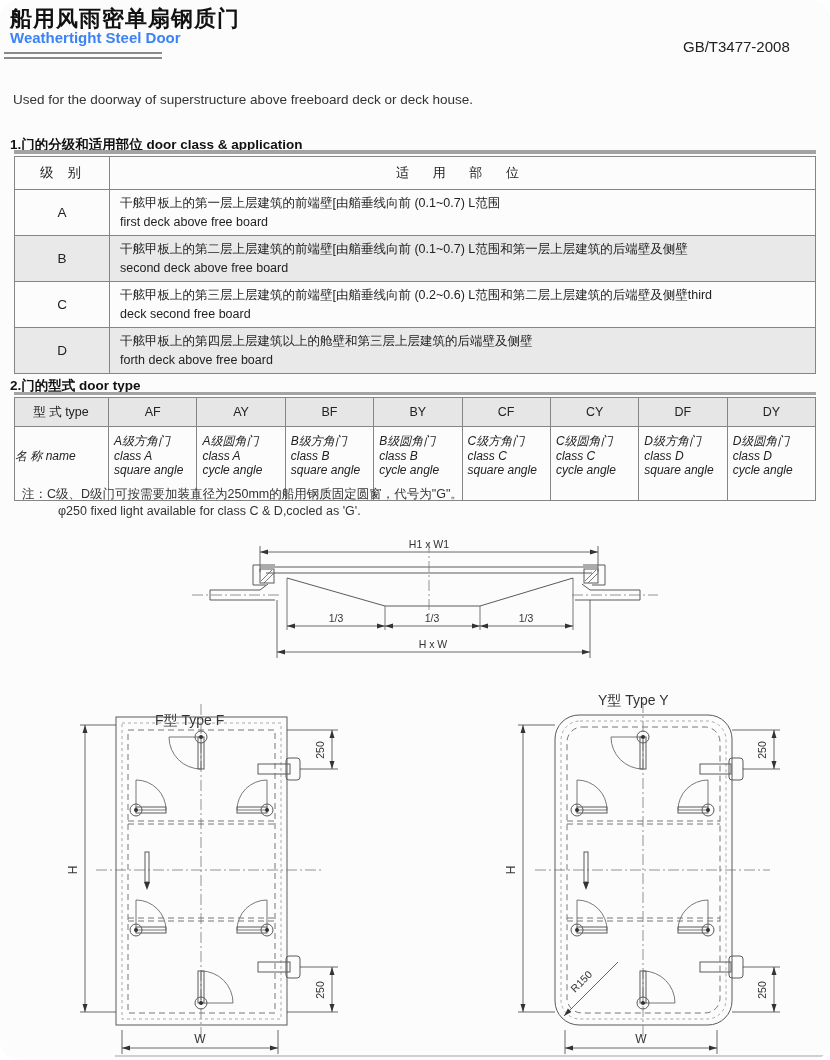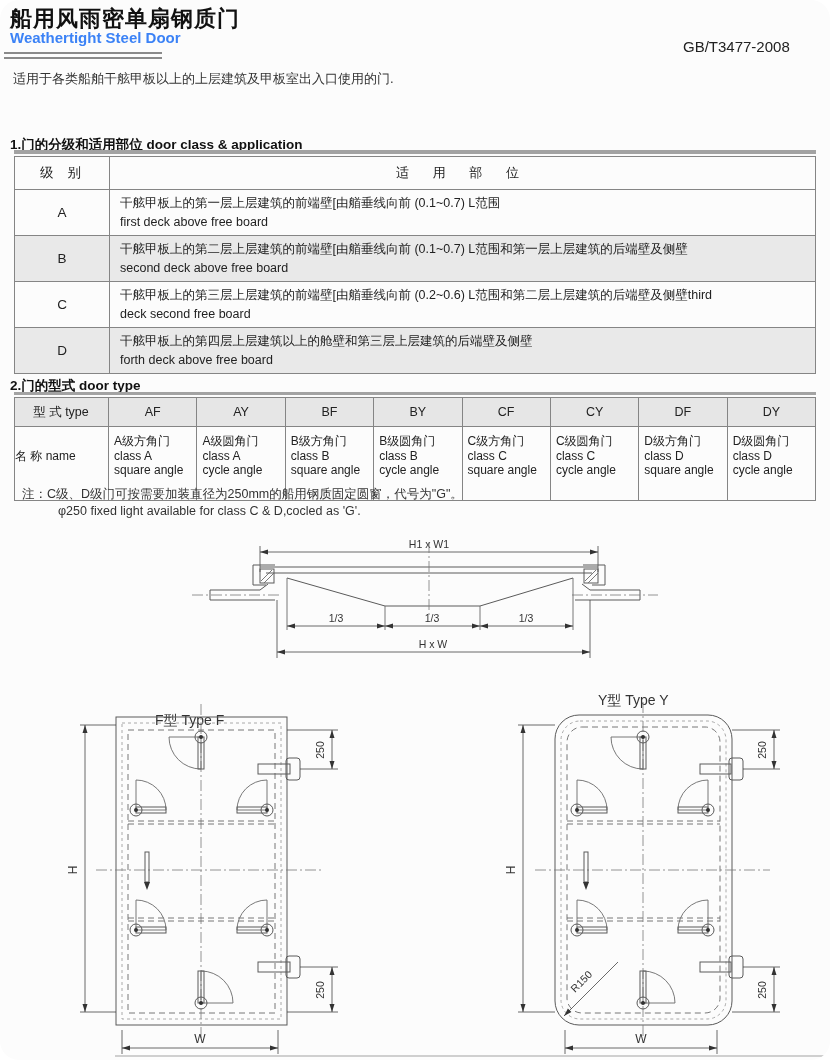--- a/index.html
+++ b/index.html
@@ -17,21 +17,21 @@
   table{border-collapse:collapse;table-layout:fixed;width:802px;font-family:inherit;}
   td,th{border:1px solid #858585;font-weight:normal;vertical-align:middle;}
   .t1 th{height:30px;font-size:13px;}
   .t1 .cls{width:92px;text-align:center;font-size:13.5px;}
   .t1 td.app{padding:2px 10px;font-size:12.5px;line-height:19px;}
   .t1 tr.alt{background:#e9e9e9;}
   .t1 td{height:41px;}
   .hdr-spread{letter-spacing:10px;}
   .hdr-small{letter-spacing:3px;font-family:Liberation Mono, monospace;}
   .t2 th{height:26px;font-size:12.5px;background:#e6e6e6;}
-  .t2 td{height:54px;font-size:12px;line-height:14.5px;padding:2px 0 17px 5px;vertical-align:middle;}
+  .t2 td{height:54px;font-size:12px;line-height:14.5px;padding:2px 0 17px 5px;vertical-align:middle;font-style:italic;}
   .t2 .c0{width:92px;padding-left:0;}
   .note1{left:22px;top:486px;font-size:12.5px;color:#333;}
   .note2{left:58px;top:504px;font-size:12.5px;color:#333;}
   .fig-label{font-size:14px;color:#333;}
   svg{position:absolute;overflow:visible;}
   .ln{stroke:#5a5a5a;stroke-width:1;fill:none;}
   .thin{stroke:#6a6a6a;stroke-width:0.9;fill:none;}
   .dash{stroke:#6a6a6a;stroke-width:0.9;fill:none;stroke-dasharray:6 4;}
   .dashlt{stroke:#a0a0a0;stroke-width:0.9;fill:none;stroke-dasharray:3 3;}
   .cl{stroke:#7a7a7a;stroke-width:0.8;fill:none;stroke-dasharray:11 3 2 3;}
@@ -44,21 +44,21 @@
 </head>
 <body>
 
 <div class="page">
 
   <div class="abs title-cn">船用风雨密单扇钢质门</div>
   <div class="abs title-en">Weathertight Steel Door</div>
   <div class="abs title-rule"></div>
   <div class="abs std">GB/T3477-2008</div>
 
-  <div class="abs intro-cn">适用于各类船舶干舷甲板以上的上层建筑及甲板室出入口使用的门.</div>
+  <div class="abs intro-en">Used for the doorway of superstructure above freeboard deck or deck house.</div>
 
   <div class="abs sec-title" style="left:10px;top:136px;">1.门的分级和适用部位 door class &amp; application</div>
   <div class="abs band" style="left:14px;top:150px;width:802px;height:4px;"></div>
   <table class="abs t1" style="left:14px;top:156px;">
     <tbody>
         <tr>
       <th class="cls hdr-small">级 别</th>
       <th class="hdr-spread">适  用  部  位</th>
     </tr>
     <tr>

